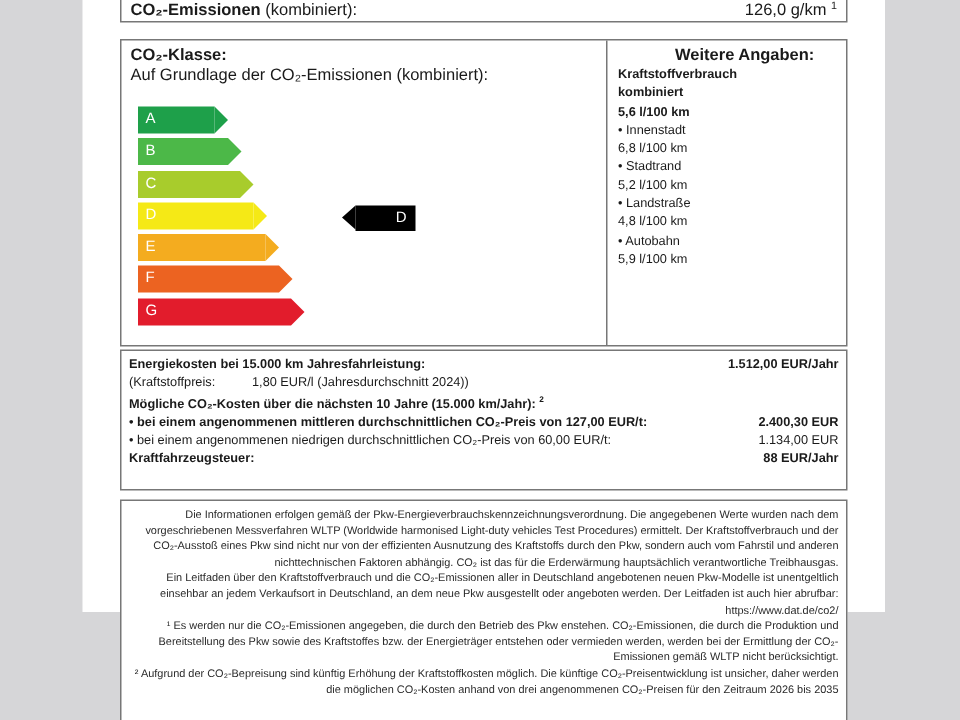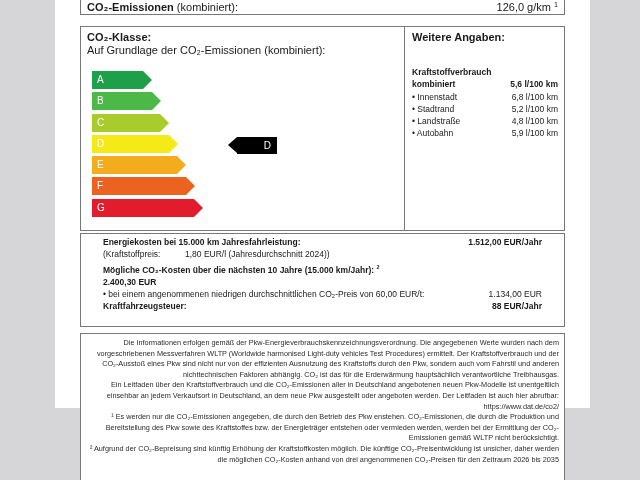--- a/index.html
+++ b/index.html
@@ -18,27 +18,27 @@
   #klasse .left { position: absolute; left: 0; top: 0; width: 324px; height: 203px; border-right: 1px solid #777; padding: 4px 6px; }
   #klasse .right { position: absolute; left: 325px; top: 0; width: 158px; height: 203px; padding: 3px 6px; }
   .ttl { font-size: 11px; font-weight: bold; line-height: 13px; }
   .st { font-size: 11px; line-height: 13px; }
   .bars { position: absolute; left: 11px; top: 44px; }
   .bar { position: relative; height: 18px; margin-bottom: 3.3px; color: #fff; font-size: 10px; line-height: 18px; padding-left: 5px; }
   .bar::after { content: ""; position: absolute; right: -9px; top: 0; border-top: 9px solid transparent; border-bottom: 9px solid transparent; border-left: 9px solid; border-left-color: inherit; }
   .marker { position: absolute; left: 156px; top: 110px; width: 40px; height: 17px; background: #000; color: #fff; font-size: 10px; line-height: 17px; text-align: right; padding-right: 6px; }
   .marker::before { content: ""; position: absolute; left: -9px; top: 0; border-top: 8.5px solid transparent; border-bottom: 8.5px solid transparent; border-right: 9px solid #000; }
 
-  .wa-title { font-size: 11px; font-weight: bold; margin-top: 1px; }
-  .fv { margin-top: 23px; font-size: 8.5px; line-height: 12.3px; }
-  .fv .row { display: flex; justify-content: space-between; }
+  .wa-title { font-size: 11px; font-weight: bold; margin-top: 1px; margin-left: 38px; }
+  .fv { font-size: 8.5px; line-height: 12.3px; }
+  .fv .row { display: flex; justify-content: flex-end; flex-direction: column; }
   .fv .h { font-weight: bold; }
 
   
-  #costs { left: 25px; top: 233px; width: 485px; height: 94px; padding: 2px 22px; font-size: 8.5px; line-height: 12.3px; }
+  #costs { left: 25px; top: 233px; width: 485px; height: 94px; padding: 2px 5px; font-size: 8.5px; line-height: 12.3px; }
   #costs .row { display: flex; justify-content: space-between; }
   #costs .b { font-weight: bold; }
   .ind { display: inline-block; width: 82px; }
 
   
   #info { left: 25px; top: 333px; width: 485px; height: 160px; padding: 4px 5px; font-size: 7.3px; line-height: 10.6px; color: #2a2a2a; }
   #info p { margin: 0; text-align: right; }
 </style>
 </head>
 <body>
@@ -101,20 +101,21 @@
       <span>1.512,00 EUR/Jahr</span>
     </div>
     <div>
       <span class="ind">(Kraftstoffpreis:</span><span>1,80 EUR/l (Jahresdurchschnitt 2024))</span>
     </div>
     <div class="b">
       <span>Mögliche CO₂-Kosten über die nächsten 10 Jahre (15.000 km/Jahr):</span> <span class="sup">2</span>
     </div>
     <div id="scen">
         <div class="row b">
+          <span>• bei einem angenommenen mittleren durchschnittlichen CO₂-Preis von 127,00 EUR/t:</span>
           <span>2.400,30 EUR</span>
         </div>
         <div class="row">
           <span>• bei einem angenommenen niedrigen durchschnittlichen CO₂-Preis von 60,00 EUR/t:</span>
           <span>1.134,00 EUR</span>
         </div>
       </div>
     <div class="row b">
       <span>Kraftfahrzeugsteuer:</span>
       <span>88 EUR/Jahr</span>

